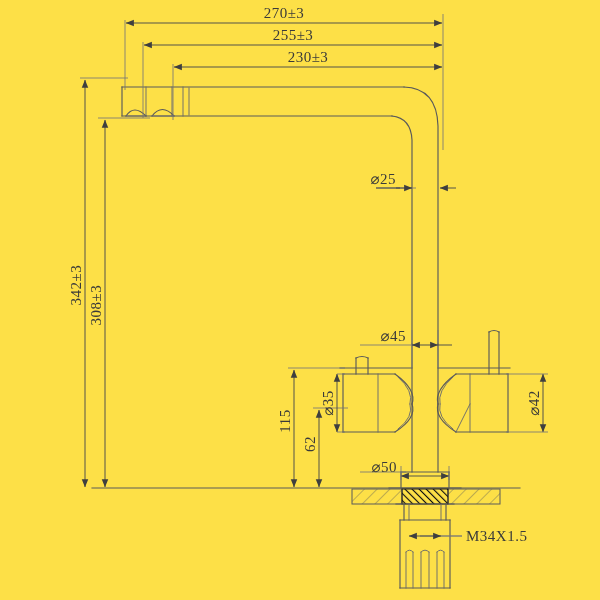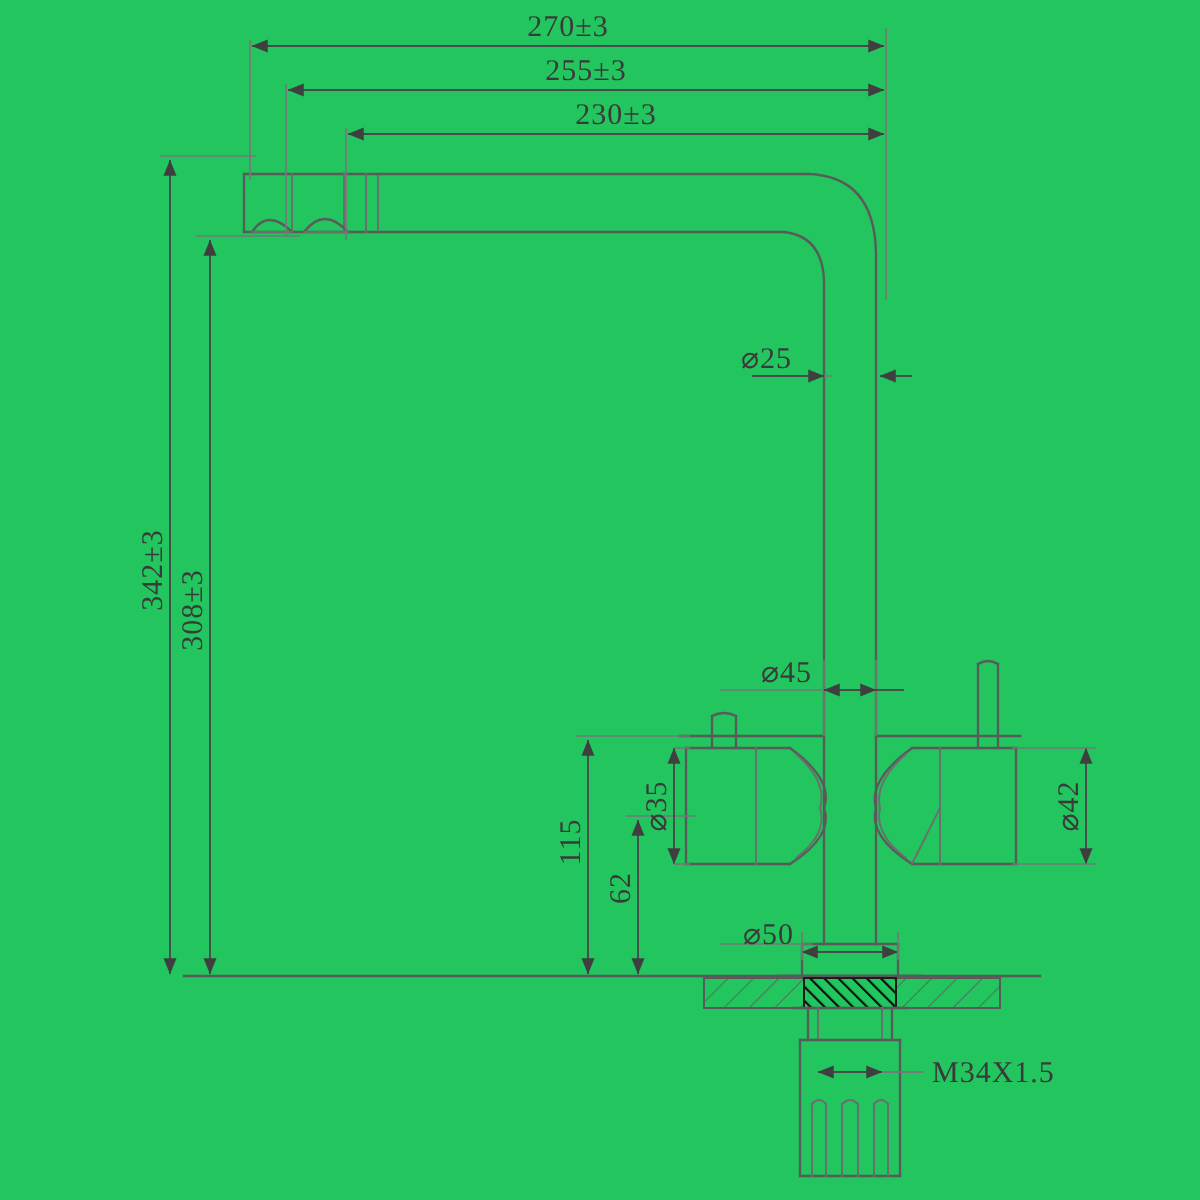--- a/index.html
+++ b/index.html
@@ -10,21 +10,21 @@
   body {
     width: 600px;
     height: 600px;
     font-family: "Liberation Serif", serif;
     overflow: hidden;
   }
   #drawing-root {
     position: relative;
     width: 600px;
     height: 600px;
-    background: #22c55e;
+    background: #fde047;
   }
   svg.cad {
     display: block;
     width: 600px;
     height: 600px;
   }
   
   .obj {               
     fill: none;
     stroke: #5a5a5a;

